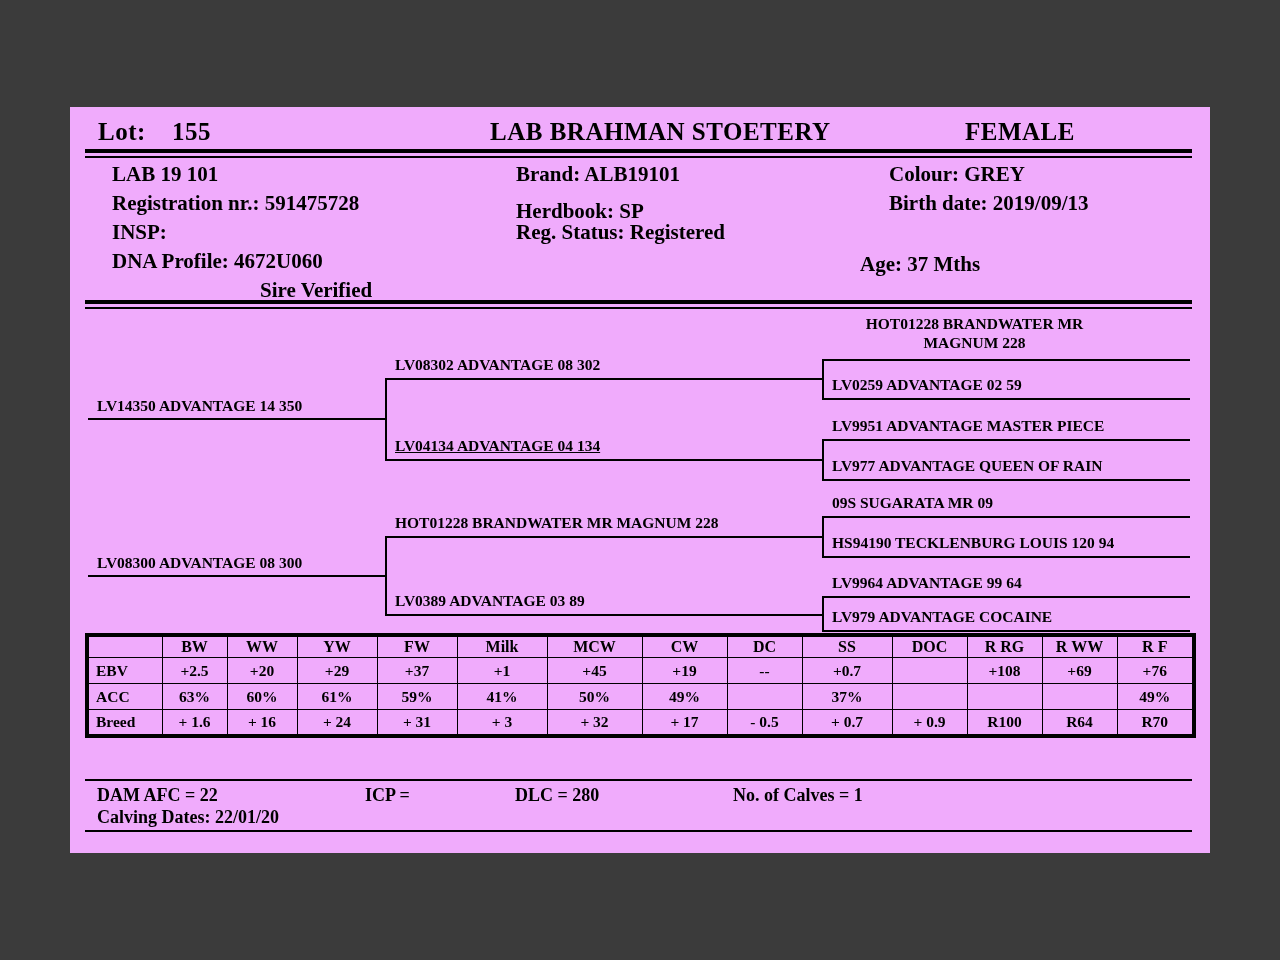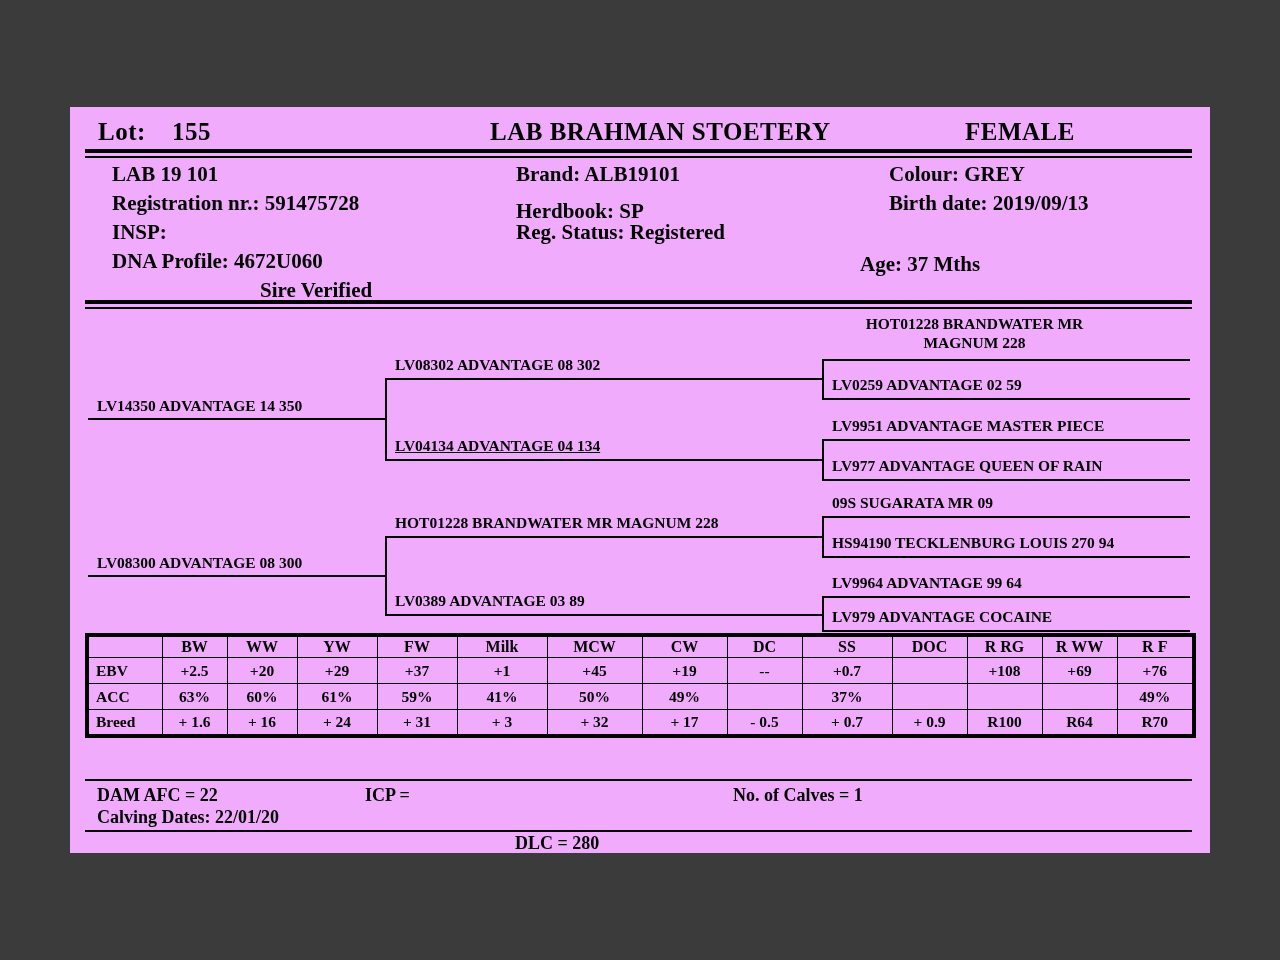--- a/index.html
+++ b/index.html
@@ -54,21 +54,21 @@
     <div class="ped-name" style="left:325px; top:248px;">LV08302 ADVANTAGE 08 302</div>
     <div class="ped-name" style="left:325px; top:329px;text-decoration:underline;">LV04134 ADVANTAGE 04 134</div>
     <div class="ped-name" style="left:325px; top:406px;">HOT01228 BRANDWATER MR MAGNUM 228</div>
     <div class="ped-name" style="left:325px; top:484px;">LV0389 ADVANTAGE 03 89</div>
 
     <div class="ped-name ped-wrap2" style="left:762px; top:207px; width:285px;">HOT01228 BRANDWATER MR MAGNUM 228</div>
     <div class="ped-name" style="left:762px; top:268px;">LV0259 ADVANTAGE 02 59</div>
     <div class="ped-name" style="left:762px; top:309px;">LV9951 ADVANTAGE MASTER PIECE</div>
     <div class="ped-name" style="left:762px; top:349px;">LV977 ADVANTAGE QUEEN OF RAIN</div>
     <div class="ped-name" style="left:762px; top:386px;">09S SUGARATA MR 09</div>
-    <div class="ped-name" style="left:762px; top:426px;">HS94190 TECKLENBURG LOUIS 270 94</div>
+    <div class="ped-name" style="left:762px; top:426px;">HS94190 TECKLENBURG LOUIS 120 94</div>
     <div class="ped-name" style="left:762px; top:466px;">LV9964 ADVANTAGE 99 64</div>
     <div class="ped-name" style="left:762px; top:500px;">LV979 ADVANTAGE COCAINE</div>
 
     <div class="hline" style="left:18px;  top:311px; width:297px;"></div>
     <div class="hline" style="left:18px;  top:468px; width:297px;"></div>
     <div class="hline" style="left:315px; top:271px; width:437px;"></div>
     <div class="hline" style="left:315px; top:352px; width:437px;"></div>
     <div class="hline" style="left:315px; top:429px; width:437px;"></div>
     <div class="hline" style="left:315px; top:507px; width:437px;"></div>
     <div class="hline" style="left:752px; top:252px; width:368px;"></div>
@@ -173,18 +173,18 @@
             <td>R64</td>
             <td>R70</td>
           </tr>
         </tbody>
     </table>
   </div>
 
   <div class="hline" style="left:15px; top:672px; width:1107px;"></div>
   <span class="abs ftr" style="left:27px;  top:678px;">DAM AFC = 22</span>
   <span class="abs ftr" style="left:295px; top:678px;">ICP =</span>
-  <span class="abs ftr" style="left:445px; top:678px;margin-top:48px;">DLC = 280</span>
+  <span class="abs ftr" style="left:445px; top:678px;">DLC = 280</span>
   <span class="abs ftr" style="left:663px; top:678px;">No. of Calves = 1</span>
   <span class="abs ftr" style="left:27px;  top:700px;">Calving Dates: 22/01/20</span>
   <div class="hline" style="left:15px; top:723px; width:1107px;"></div>
 
 </div>
 
 </body></html>

